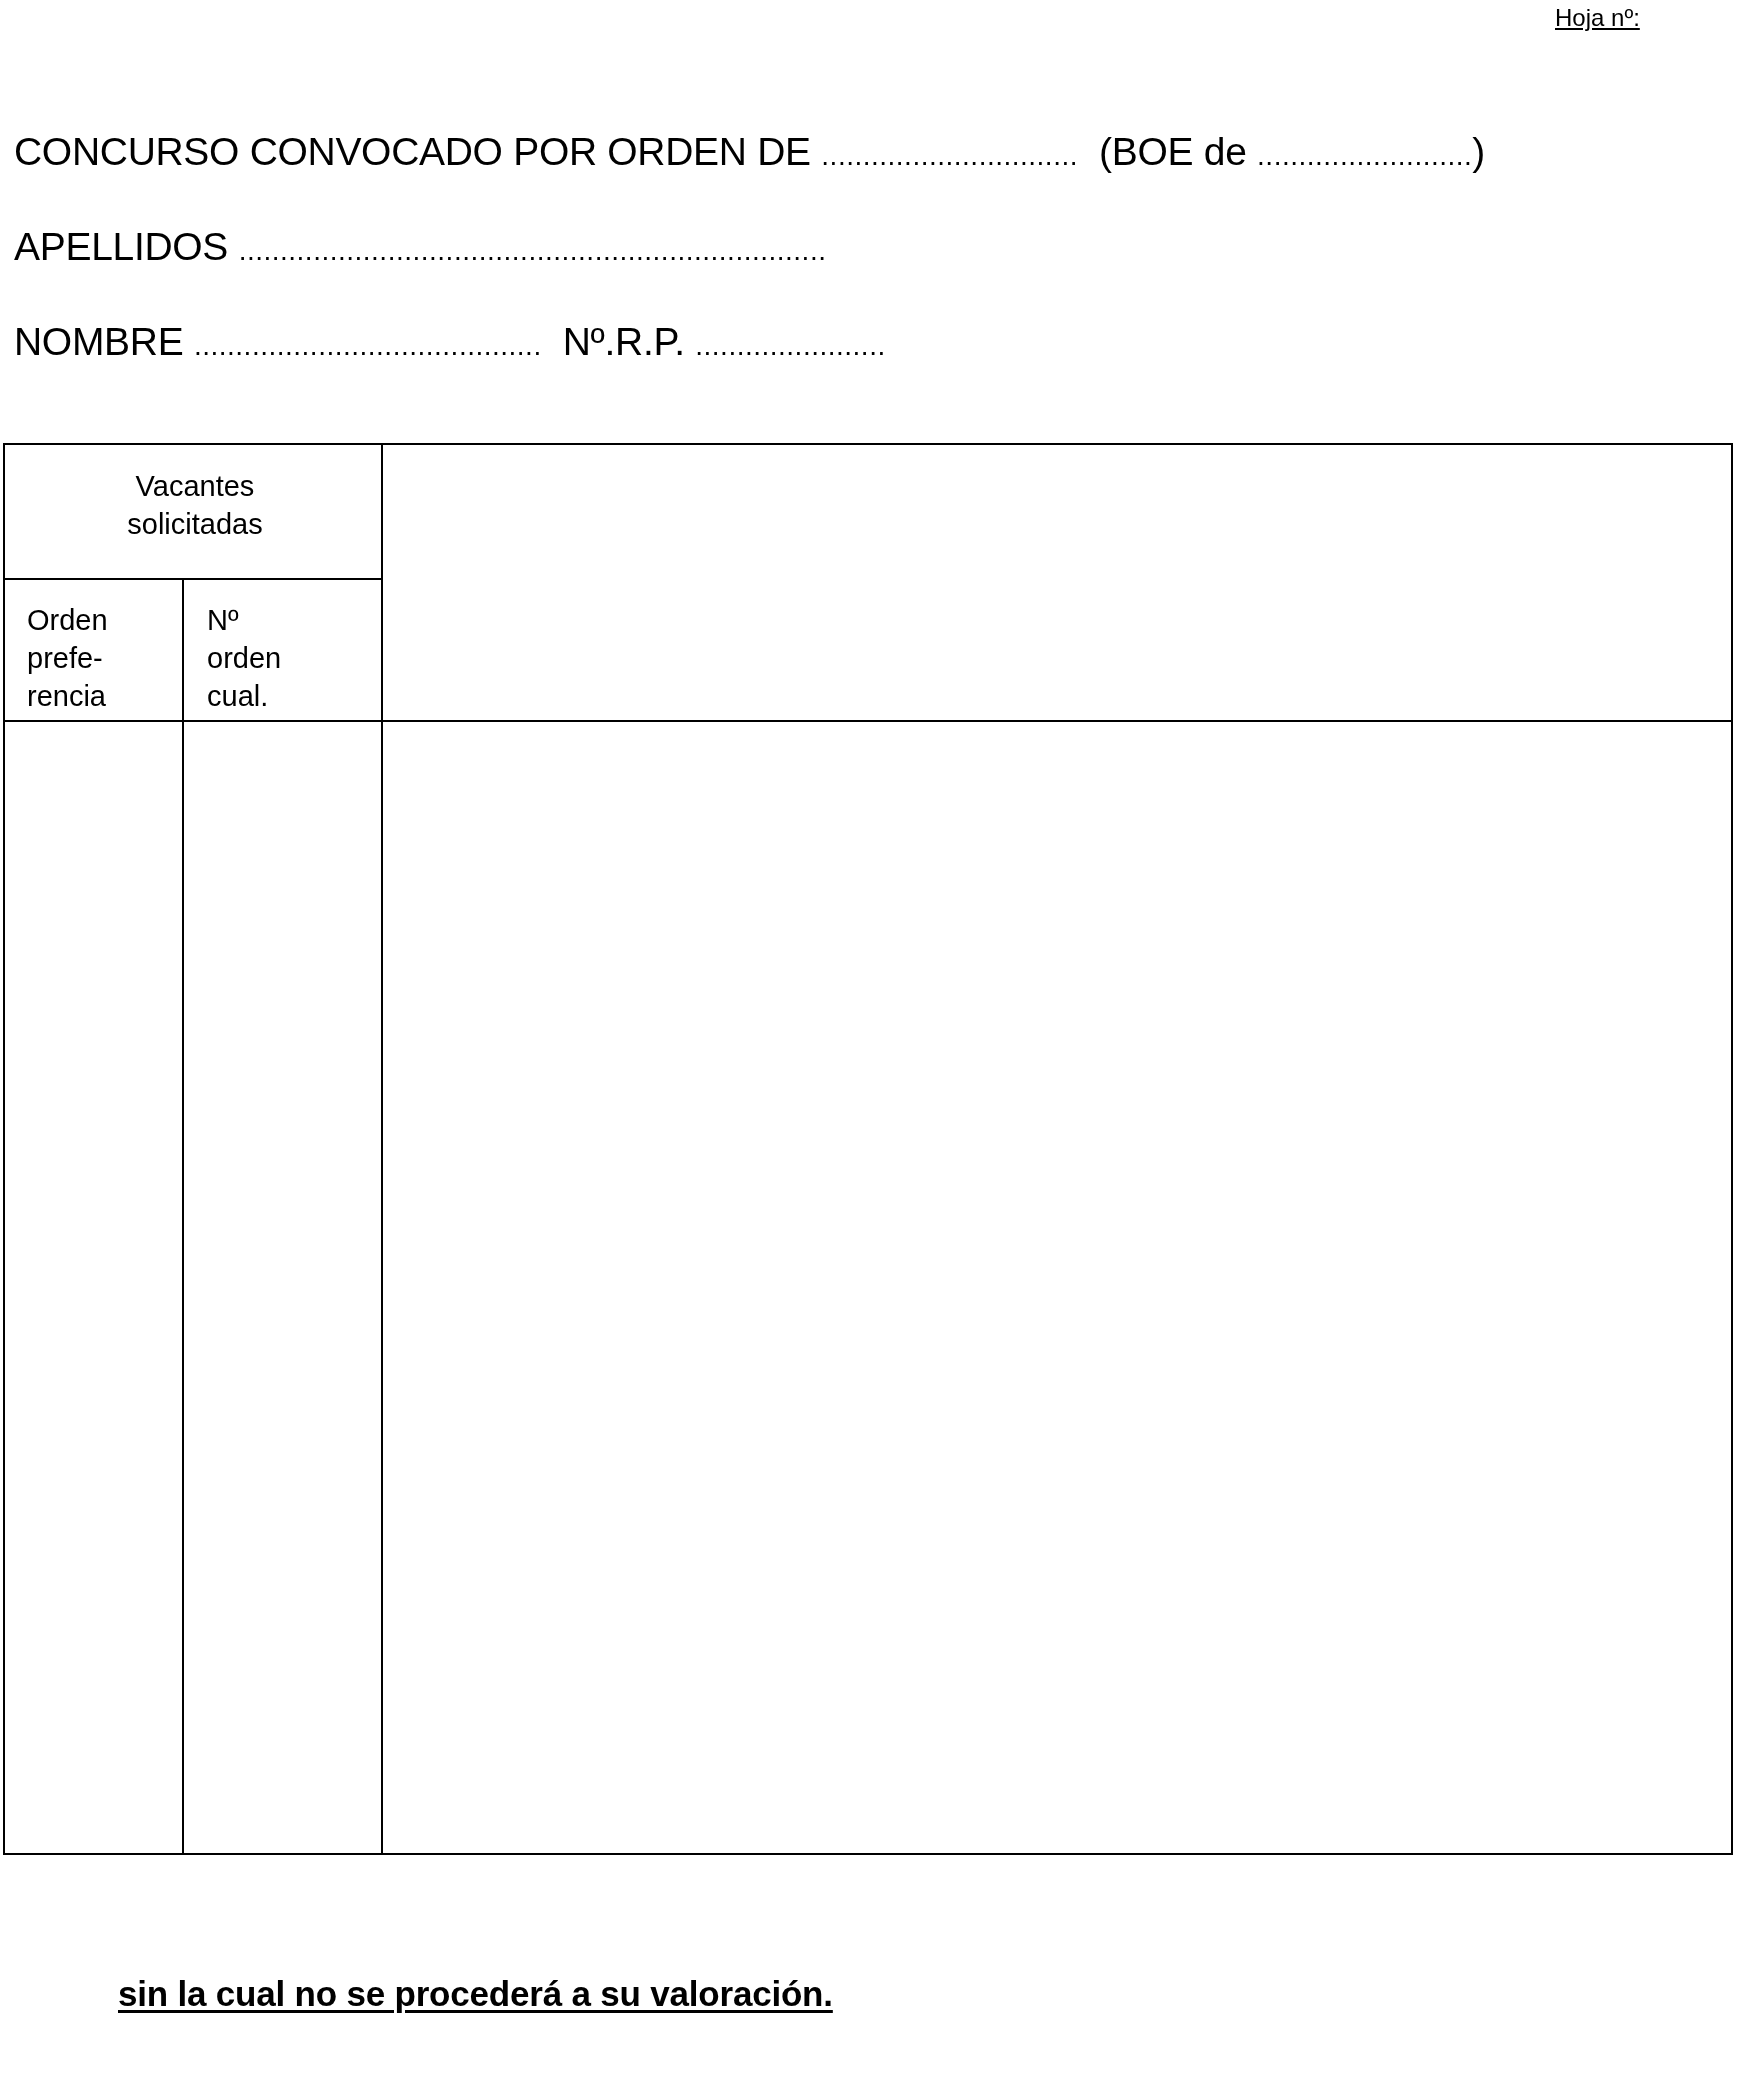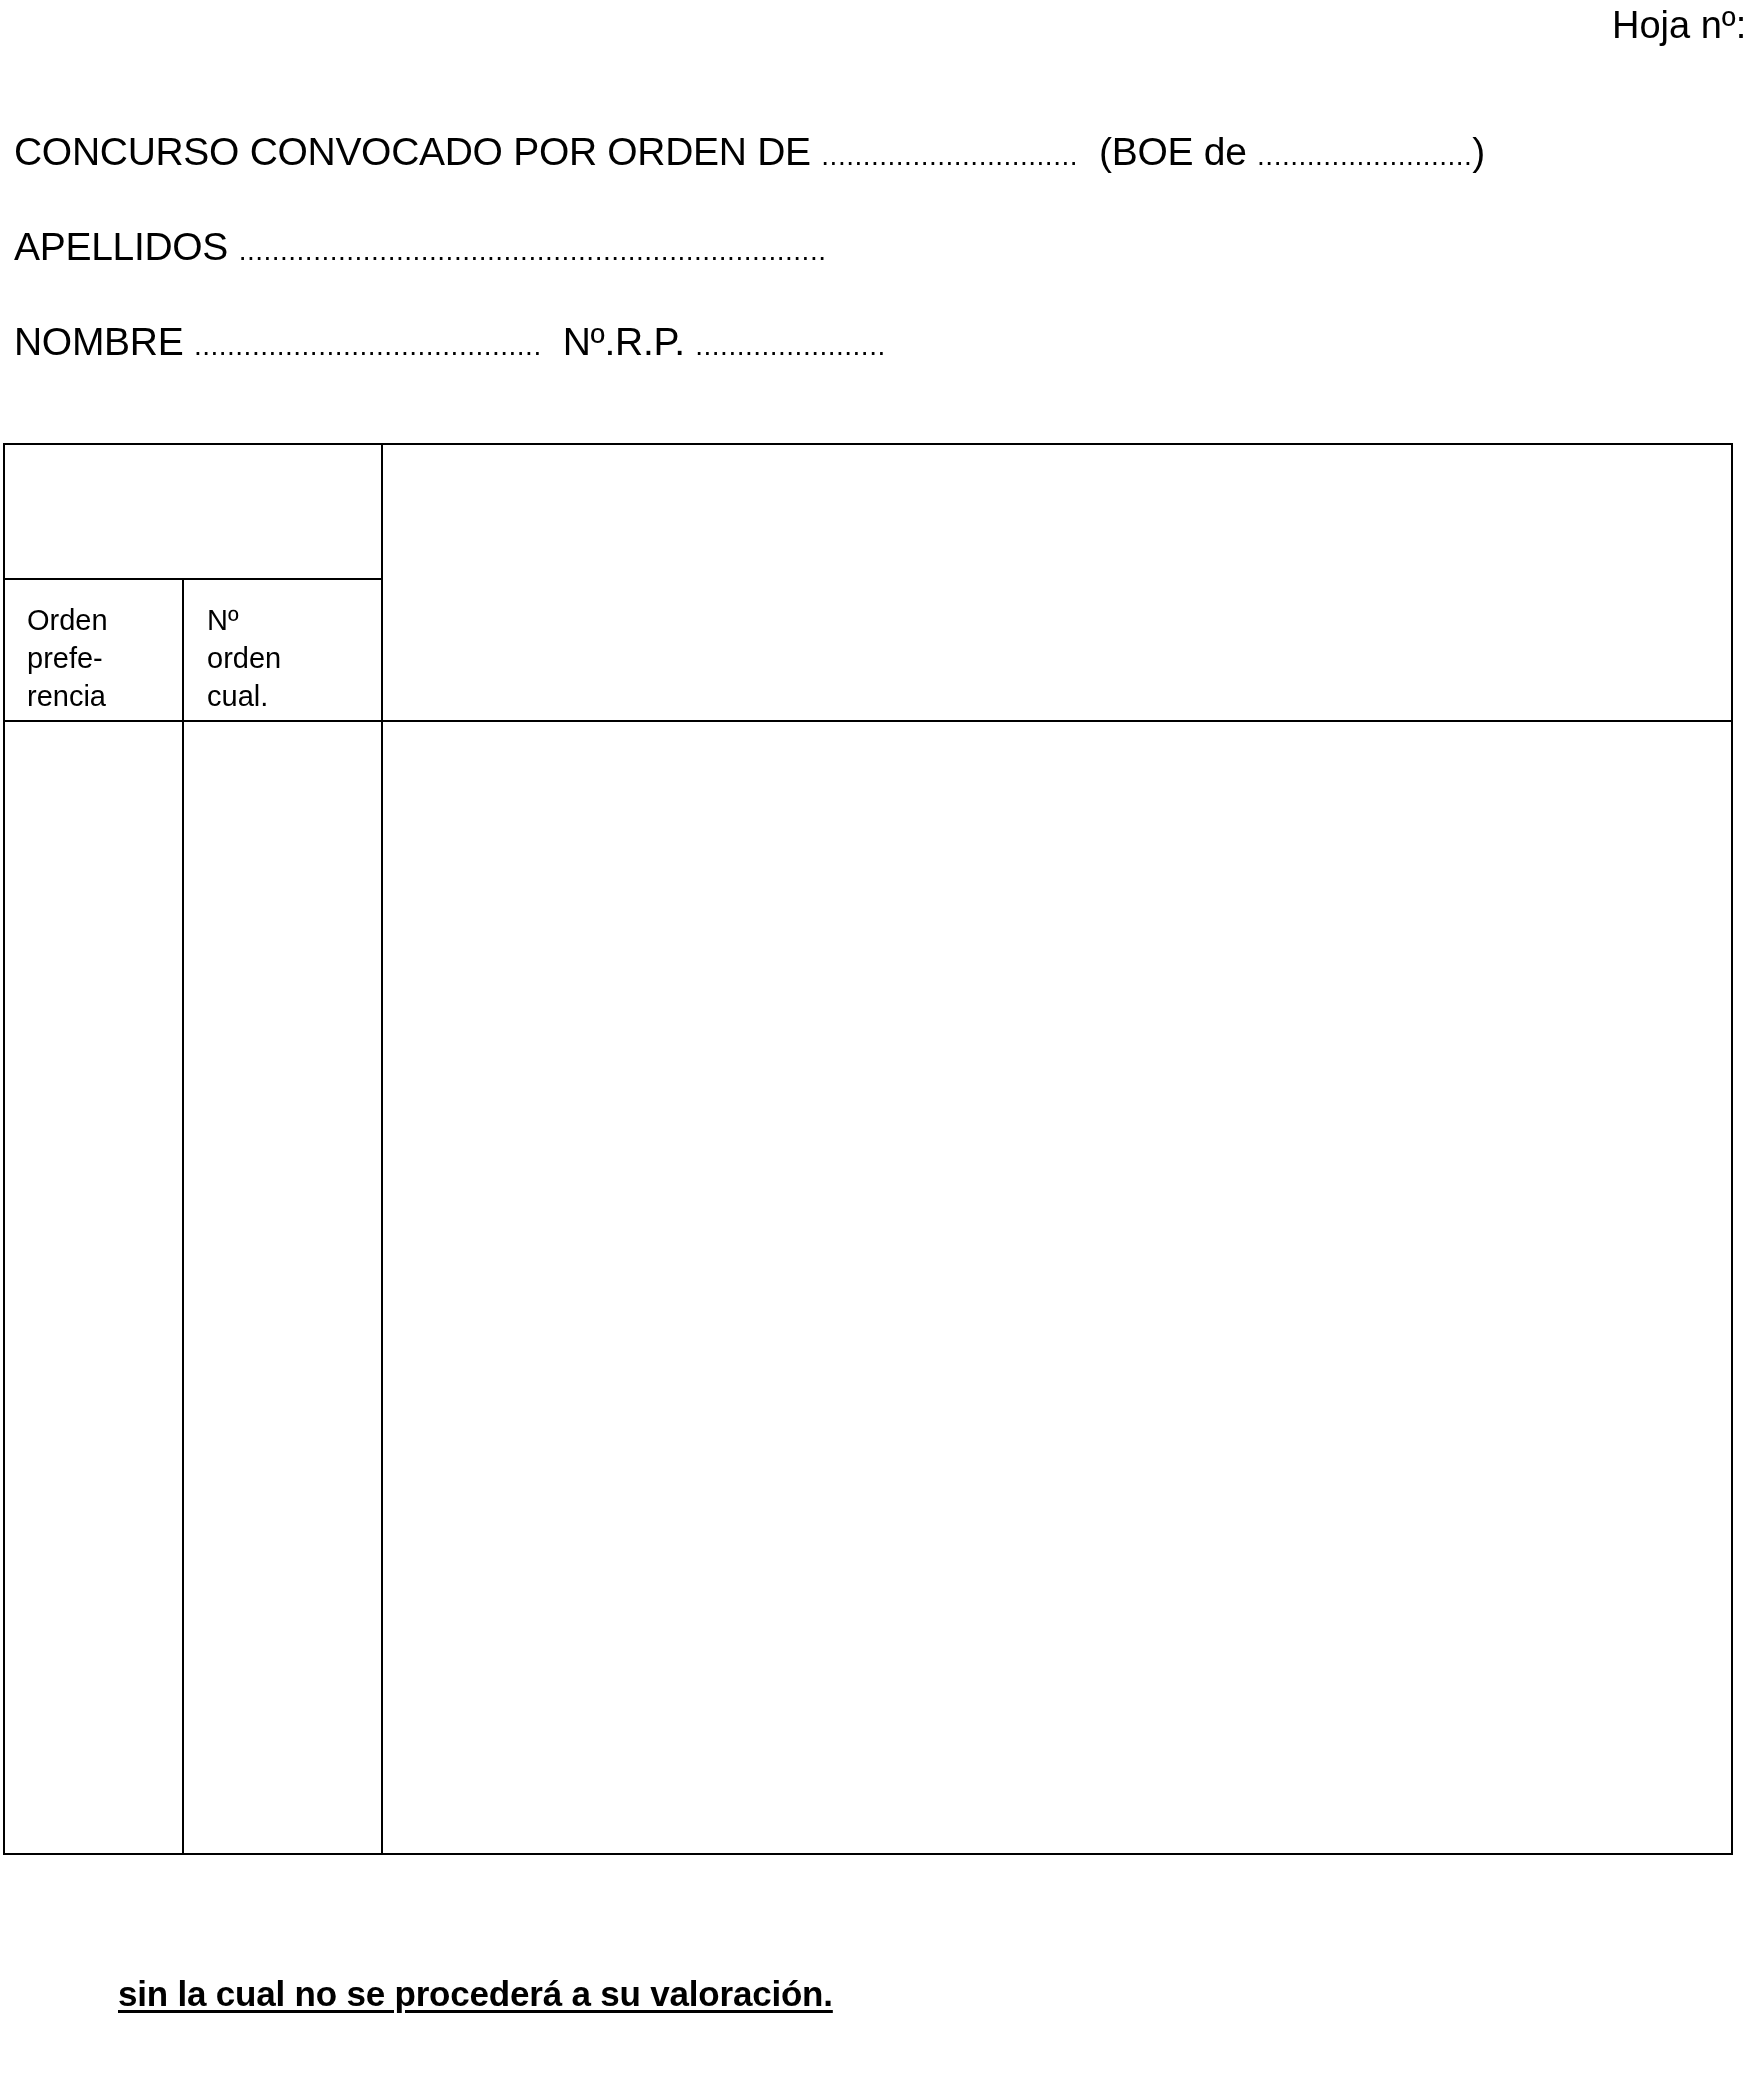--- a/index.html
+++ b/index.html
@@ -11,22 +11,23 @@
     width: 1758px;
     height: 2082px;
     position: relative;
     font-family: "Liberation Sans", sans-serif;
     color: #000000;
     overflow: hidden;
   }
   .sheet-no {
     position: absolute;
     top: 4px;
-    left: 1612px;
-    font-size: 38px;
+    left: 1555px;
+    font-size: 24px;
+    text-decoration: underline;
   }
   .field-line {
     position: absolute;
     left: 14px;
     font-size: 39px;
     white-space: nowrap;
     letter-spacing: -0.3px;
   }
   .dots {
     font-size: 28px;
@@ -129,20 +130,24 @@
 </div>
 
 <div class="form-table">
 
   <div class="vline" style="left:177px; top:133px;"></div>
   <div class="vline" style="left:376px;"></div>
 
   <div class="hline" style="left:0; width:377px; top:133px;"></div>
   <div class="hline" style="left:0; right:0; top:275px;"></div>
 
+  <div class="cell-text vacantes">
+    <div>Vacantes</div>
+    <div>solicitadas</div>
+  </div>
 
   <div class="cell-text orden-pref">
     <div>Orden</div>
     <div>prefe-</div>
     <div>rencia</div>
   </div>
 
   <div class="cell-text num-orden">
     <div>Nº</div>
     <div>orden</div>

